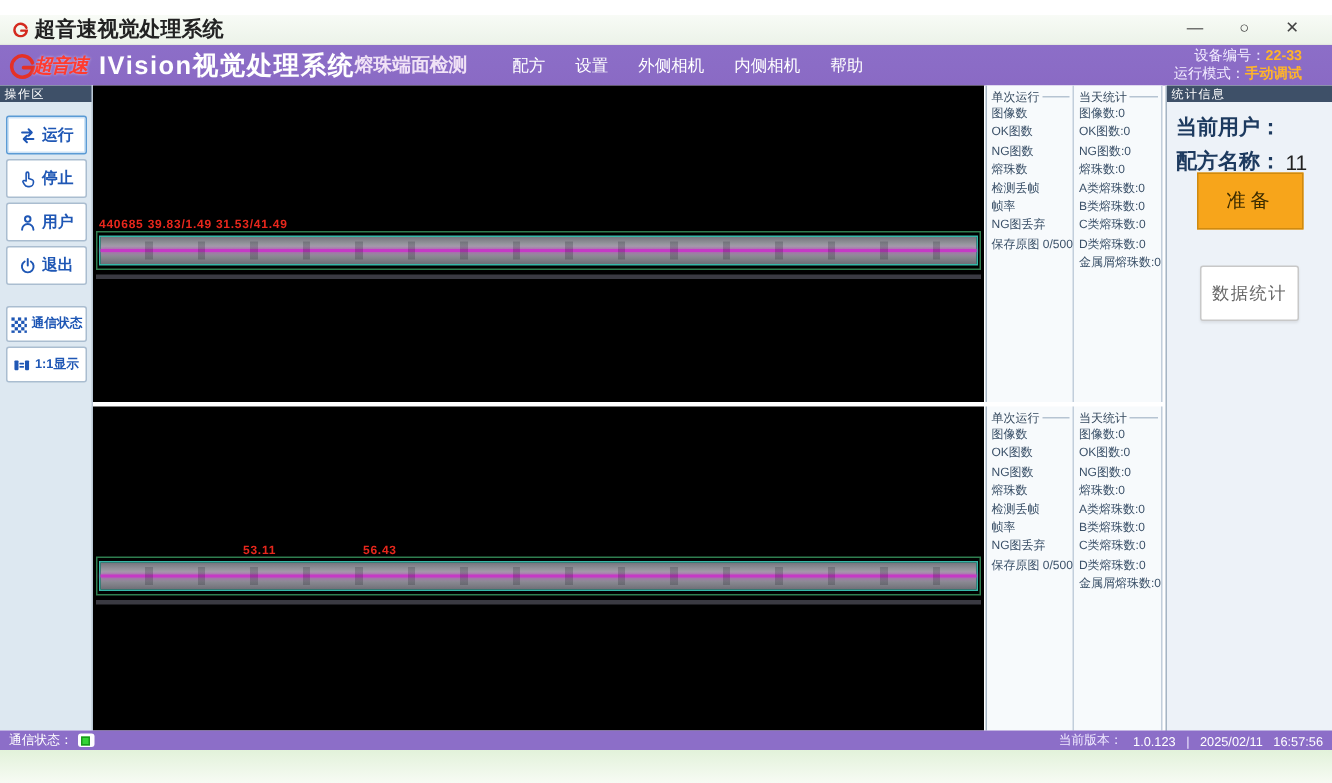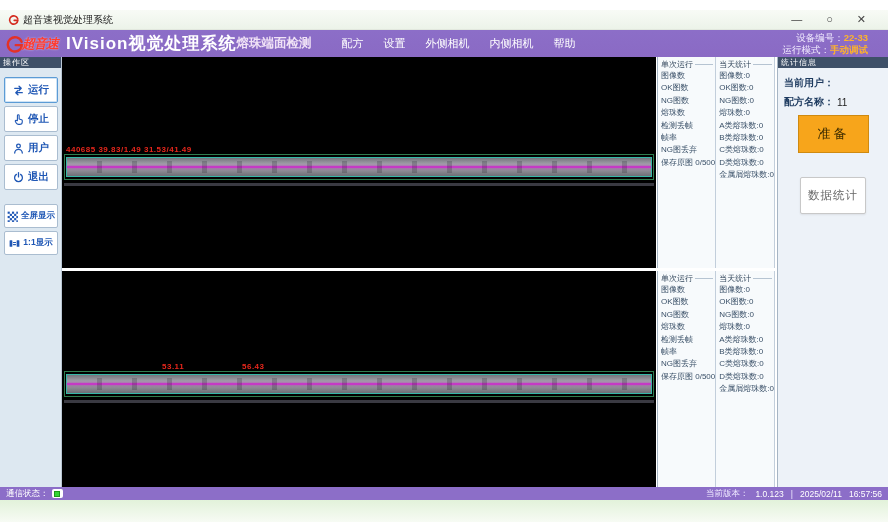--- a/index.html
+++ b/index.html
@@ -5,21 +5,21 @@
   * { margin:0; padding:0; box-sizing:border-box; }
   html,body { width:888px; height:522px; overflow:hidden; background:#fff;
     font-family:"Liberation Sans","DejaVu Sans",sans-serif; }
   .screen { position:relative; width:888px; height:522px; background:#fff; }
 
   
   .titlebar { position:absolute; left:0; top:10px; width:888px; height:20px;
     background:linear-gradient(#f8fbf6,#ecf3e9); display:flex; align-items:center;
     padding:0 8px; border-bottom:1px solid #e2e8de; }
   .titlebar .tb-icon { width:11px; height:11px; margin-right:4px; flex:none; }
-  .tb-title { font-size:10px; color:#222; }
+  .tb-title { font-size:14px; color:#222;font-weight:bold; }
   .win-controls { margin-left:auto; display:flex; gap:24px; padding-right:14px; }
   .win-controls span { font-size:11px; color:#444; line-height:1; cursor:pointer; }
 
   
   .header { position:absolute; left:0; top:30px; width:888px; height:27px;
     background:linear-gradient(var(--purple,#8c6ec8),#8a6ac4); display:flex; align-items:center; }
   .brand-mark { width:19px; height:19px; margin-left:5px; flex:none; }
   .brand-text { font-size:13px; font-weight:800; font-style:italic; color:#ff3b2f;
     margin-left:-2px; text-shadow:0 0 2px rgba(255,255,255,.6); letter-spacing:-1px; }
   .app-title { margin-left:8px; font-size:17px; font-weight:bold; color:#fff; letter-spacing:1px; }
@@ -81,21 +81,21 @@
   .stat-col.first { border-right:1px solid #c2cedb; }
   .col-header { display:flex; align-items:center; gap:2px; padding-left:3px;
     font-size:8px; color:#33475c; height:11px; }
   .col-header::after { content:""; flex:1; border-top:1px solid #b6c4d2; margin-right:2px; }
   .stat-row { font-size:8px; color:#3a5068; line-height:12.4px; padding-left:3px;
     white-space:nowrap; }
 
   
   .info-panel { position:absolute; left:777px; top:57px; width:111px; height:499px;
     background:#edf2f8; border-left:1px solid #a6b5c4; }
-  .info-row { display:flex; font-size:10px; margin:0 0 0 6px;align-items:center; }
+  .info-row { display:flex; font-size:14px; margin:0 0 0 6px;align-items:center; }
   .info-row.u { margin-top:8px; }
   .info-row.r { margin-top:5px; }
   .info-lbl { color:#1d3a5f; font-weight:bold; }
   .info-val { color:#222; margin-left:3px; }
   .btn-prepare { position:absolute; left:20px; top:58px; width:71px; height:38px;
     background:var(--button-orange,#f7a51b); border:1px solid #cf8a10; font-size:13px;
     color:#3d2c00; letter-spacing:3px; display:flex; align-items:center; justify-content:center;
     cursor:pointer; font-family:"Liberation Serif","DejaVu Serif",serif; }
   .btn-datastats { position:absolute; left:22px; top:120px; width:66px; height:37px;
     background:#fff; border:1px solid #c8c8c8; border-radius:2px; font-size:11.5px;
@@ -200,21 +200,21 @@
             <rect x="15" y="7" width="4" height="4"></rect>
           <rect x="3" y="11" width="4" height="4"></rect>
             <rect x="11" y="11" width="4" height="4"></rect>
             <rect x="19" y="11" width="3" height="4"></rect>
           <rect x="7" y="15" width="4" height="4"></rect>
             <rect x="15" y="15" width="4" height="4"></rect>
           <rect x="3" y="19" width="4" height="3"></rect>
             <rect x="11" y="19" width="4" height="3"></rect>
             <rect x="19" y="19" width="3" height="3"></rect>
         </svg>
-        <span>全屏显示</span>
+        <span>通信状态</span>
       </div>
       <div class="side-btn small">
         <svg viewBox="0 0 24 24">
           <rect x="3" y="6" width="5" height="12" rx="1" fill="#1f57b5"></rect>
           <rect x="16" y="6" width="5" height="12" rx="1" fill="#1f57b5"></rect>
           <path d="M10 10h4M10 14h4" stroke="#1f57b5" stroke-width="2" stroke-linecap="round"></path>
         </svg>
         <span>1:1显示</span>
       </div>
     </div>

